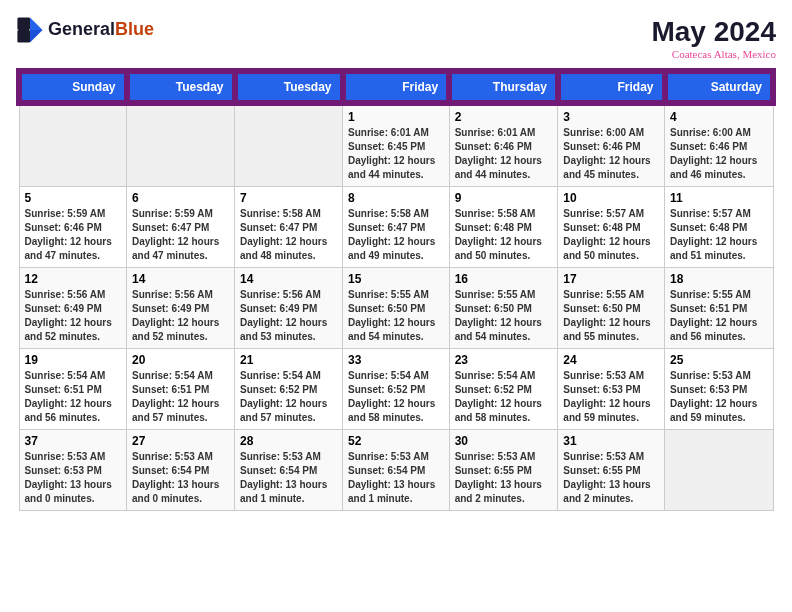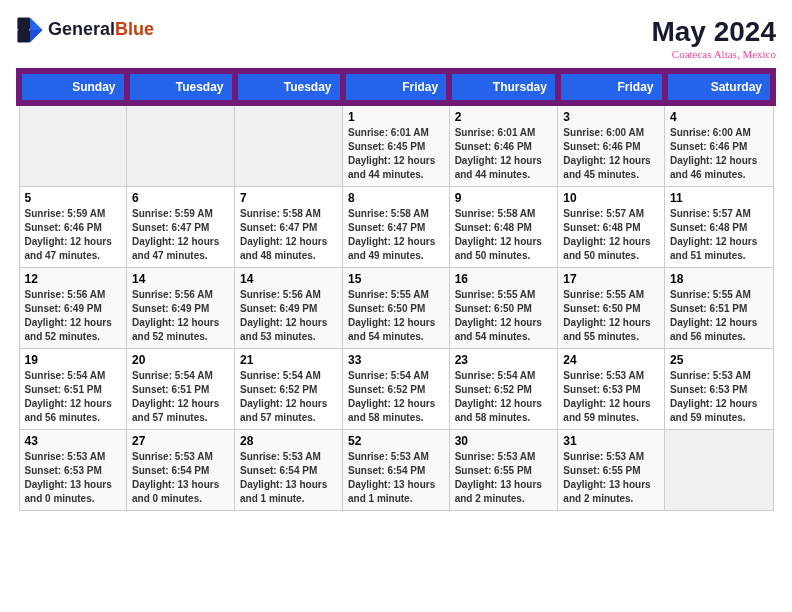--- a/index.html
+++ b/index.html
@@ -313,21 +313,21 @@
         <td>
           <span class="day-number">25</span>
           <div class="day-info" style="white-space: pre-line;">Sunrise: 5:53 AM
 Sunset: 6:53 PM
 Daylight: 12 hours
 and 59 minutes.</div>
         </td>
       </tr>
       <tr>
         <td>
-          <span class="day-number">43</span>
+          <span class="day-number">37</span>
           <div class="day-info" style="white-space: pre-line;">Sunrise: 5:53 AM
 Sunset: 6:53 PM
 Daylight: 13 hours
 and 0 minutes.</div>
         </td>
         <td>
           <span class="day-number">27</span>
           <div class="day-info" style="white-space: pre-line;">Sunrise: 5:53 AM
 Sunset: 6:54 PM
 Daylight: 13 hours

